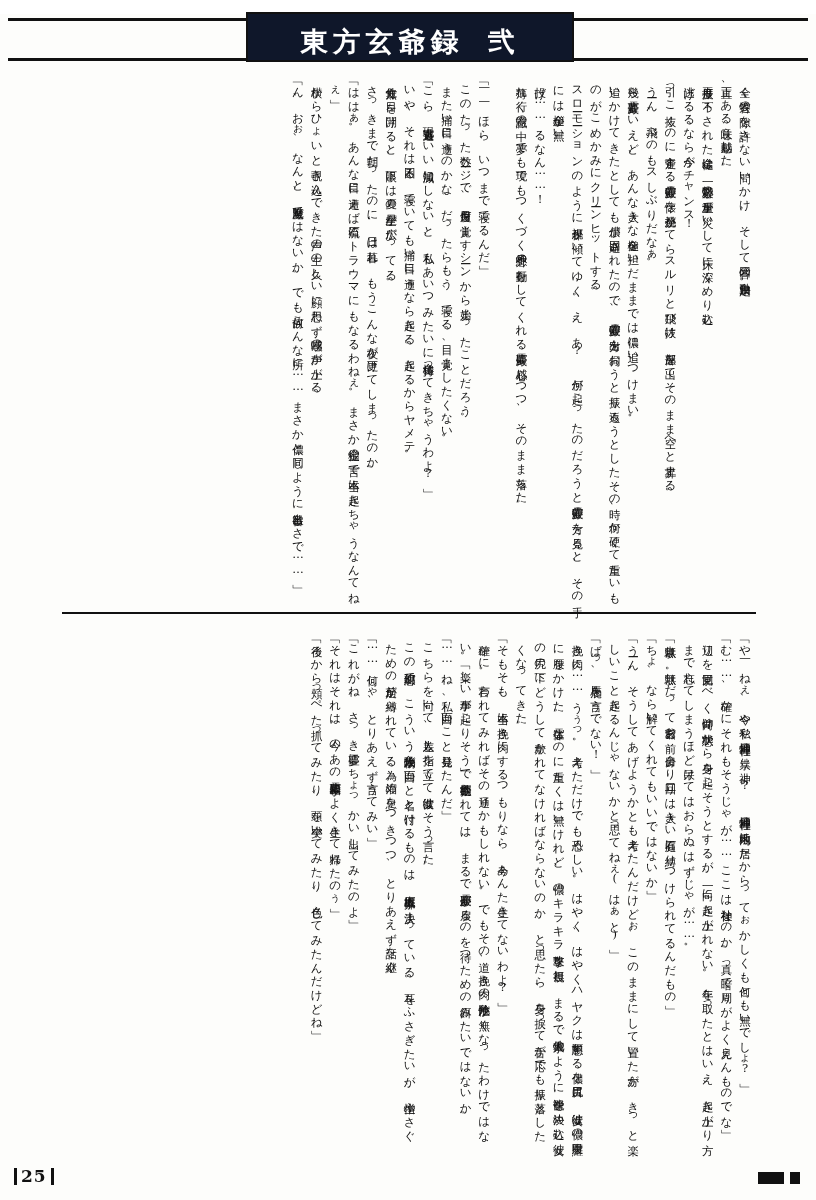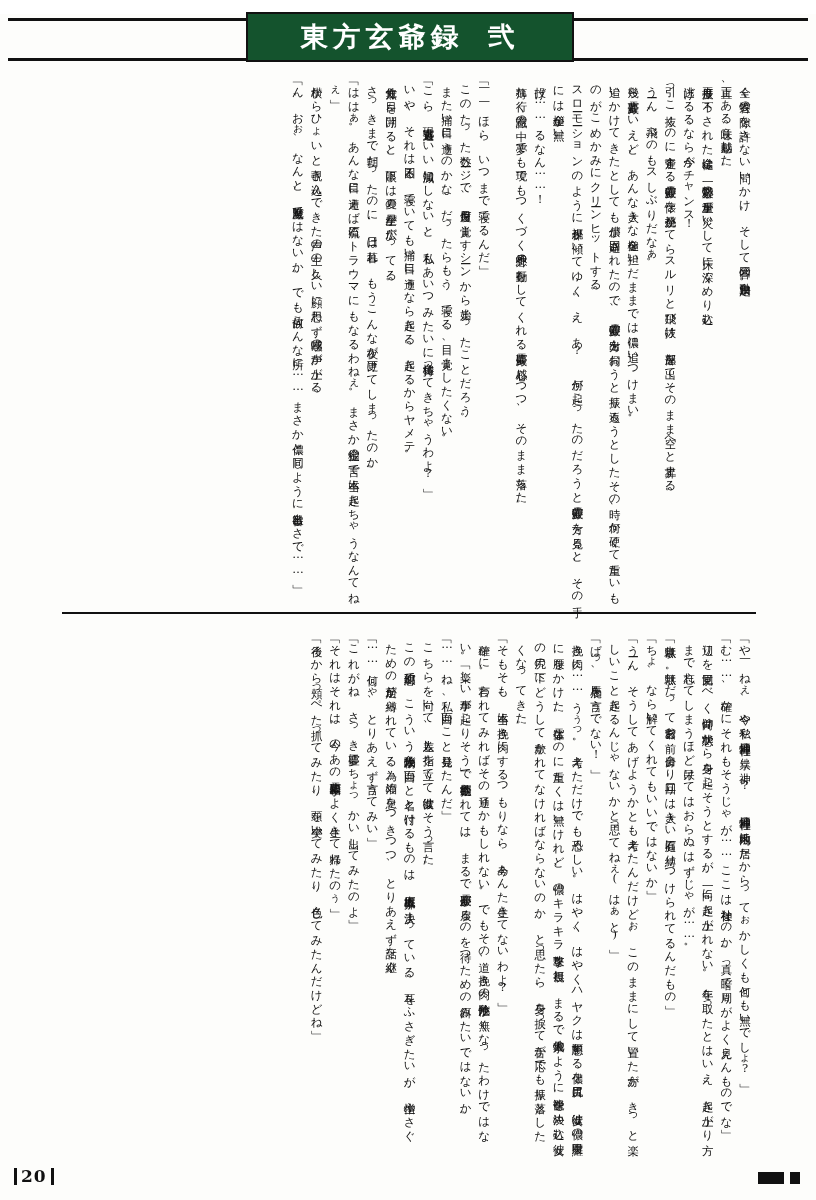--- a/index.html
+++ b/index.html
@@ -39,25 +39,25 @@
     width: 800px;
     height: 3px;
     background: #111;
   }
   .title-plate {
     position: absolute;
     left: 246px;
     top: -6px;
     width: 328px;
     height: 50px;
-    background: #14532d;
+    background: #0f172a;
     border: 2px solid #111;
     box-sizing: border-box;
     display: flex;
-    align-items: center;
+    align-items: flex-end;
     justify-content: center;
   }
   .title-plate .title-text {
     color: #fff;
     font-family: "DejaVu Serif", serif;
     font-size: 27px;
     font-weight: bold;
     letter-spacing: 5px;
     white-space: nowrap;
     transform: scaleX(1.02);
@@ -221,21 +221,21 @@
 こちらを向いて、人差し指を立てて彼女はそう言った。
 この幻想郷で、こういう危険人物が面白いと名と付けるものは、大概厄介事に決まっている。耳をふさぎたいが、生憎ふさぐための前足が縛られている為、溜め息をつきつつ、とりあえず話を継ぐ。
 「……何じゃ、とりあえず言うてみい」
 「これがね、さっき霊夢にちょっかい出してみたのよ」
 「それはそれは、今のあの霊夢殿相手によく生きて帰れたのぅ」
 「後ろから頬っぺた抓ってみたり、頭を小突いてみたり、色々してみたんだけどね」</div>
 
   <div class="footer">
     <div class="page-num-box">
       <div class="bar"></div>
-      <div class="page-num">20</div>
+      <div class="page-num">25</div>
       <div class="bar"></div>
     </div>
     <div class="footer-marks">
       <div class="mark-a"></div>
       <div class="mark-b"></div>
     </div>
   </div>
 
 </div>
 

